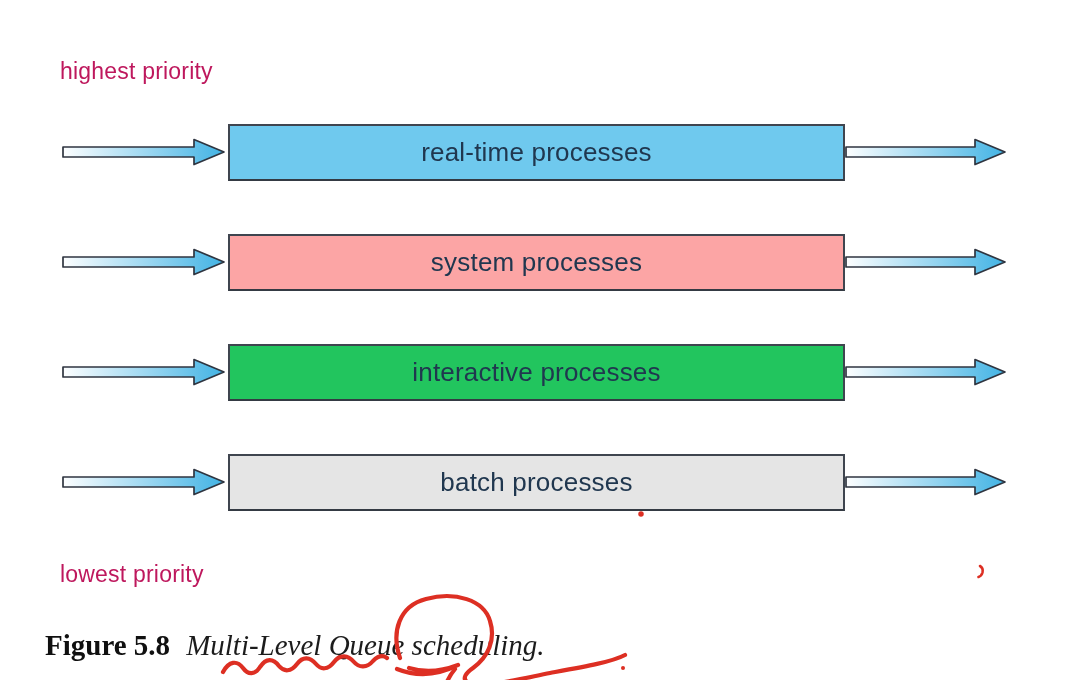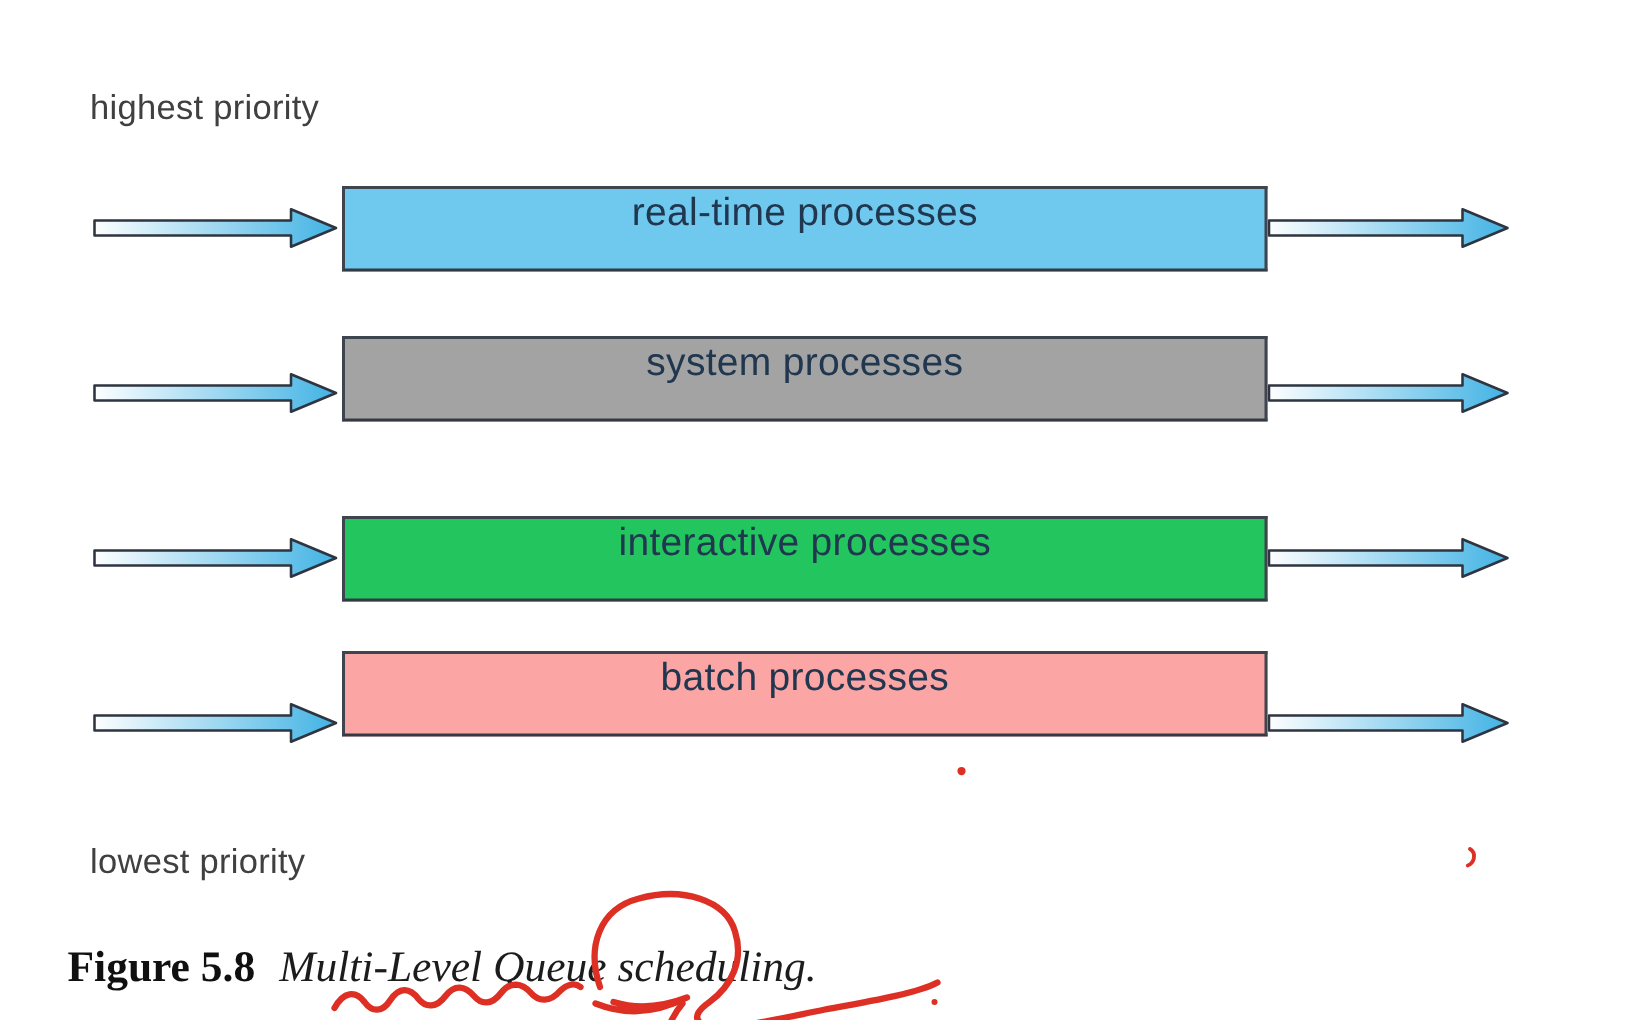--- a/index.html
+++ b/index.html
@@ -7,33 +7,33 @@
     position:relative;
     width:1086px;height:680px;
     background:#ffffff;
     overflow:hidden;
     font-family:"Liberation Sans",sans-serif;
   }
   .prio-label{
     position:absolute;
     left:60px;
     font-size:23px;
-    color:#404040;
+    color:#be185d;
     letter-spacing:.2px;
   }
   .prio-top{top:58px;}
   .prio-bottom{top:540px;margin-top:21px;}
   .qbox{
     position:absolute;
     left:228px;
     width:617px;height:57px;
     border:2px solid #3f454f;
     border-bottom-color:#343a43;
     box-sizing:border-box;
-    display:flex;justify-content:center;
+    display:flex;align-items:center;justify-content:center;
   }
   .qbox span{
     font-size:26px;
     color:#20374f;
     letter-spacing:.2px;
   }
   .arr{position:absolute;display:block;}
   .caption{
     position:absolute;
     left:45px;top:629px;
@@ -78,41 +78,41 @@
   <div class="qbox" style="top: 124px; background: rgb(111, 201, 238);">
     <span>real-time processes</span>
   </div>
   <svg class="arr" style="left:845px;top:137px" width="163" height="30" viewBox="0 0 163 30">
     <polygon points="1,10 130,10 130,2.5 160,15 130,27.5 130,20 1,20 1,10" fill="url(#arrowGrad)" stroke-width="1.7" stroke-linejoin="round" stroke="#2f3540"></polygon>
   </svg>
 
   <svg class="arr" style="left:62px;top:247px" width="165" height="30" viewBox="0 0 165 30">
     <polygon points="1,10 132,10 132,2.5 162,15 132,27.5 132,20 1,20 1,10" fill="url(#arrowGrad)" stroke-width="1.7" stroke-linejoin="round" stroke="#2f3540"></polygon>
   </svg>
-  <div class="qbox" style="top: 224px; background: #a3a3a3;">
+  <div class="qbox" style="top: 234px; background: #fca5a5;">
     <span>system processes</span>
   </div>
   <svg class="arr" style="left:845px;top:247px" width="163" height="30" viewBox="0 0 163 30">
     <polygon points="1,10 130,10 130,2.5 160,15 130,27.5 130,20 1,20 1,10" fill="url(#arrowGrad)" stroke-width="1.7" stroke-linejoin="round" stroke="#2f3540"></polygon>
   </svg>
 
   <svg class="arr" style="left:62px;top:357px" width="165" height="30" viewBox="0 0 165 30">
     <polygon points="1,10 132,10 132,2.5 162,15 132,27.5 132,20 1,20 1,10" fill="url(#arrowGrad)" stroke-width="1.7" stroke-linejoin="round" stroke="#2f3540"></polygon>
   </svg>
   <div class="qbox" style="top: 344px; background: #22c55e;">
     <span>interactive processes</span>
   </div>
   <svg class="arr" style="left:845px;top:357px" width="163" height="30" viewBox="0 0 163 30">
     <polygon points="1,10 130,10 130,2.5 160,15 130,27.5 130,20 1,20 1,10" fill="url(#arrowGrad)" stroke-width="1.7" stroke-linejoin="round" stroke="#2f3540"></polygon>
   </svg>
 
   <svg class="arr" style="left:62px;top:467px" width="165" height="30" viewBox="0 0 165 30">
     <polygon points="1,10 132,10 132,2.5 162,15 132,27.5 132,20 1,20 1,10" fill="url(#arrowGrad)" stroke-width="1.7" stroke-linejoin="round" stroke="#2f3540"></polygon>
   </svg>
-  <div class="qbox" style="top: 434px; background: #fca5a5;">
+  <div class="qbox" style="top: 454px; background: #e5e5e5;">
     <span>batch processes</span>
   </div>
   <svg class="arr" style="left:845px;top:467px" width="163" height="30" viewBox="0 0 163 30">
     <polygon points="1,10 130,10 130,2.5 160,15 130,27.5 130,20 1,20 1,10" fill="url(#arrowGrad)" stroke-width="1.7" stroke-linejoin="round" stroke="#2f3540"></polygon>
   </svg>
 
   <div class="prio-label prio-bottom">lowest priority</div>
 
   <div class="caption">
     <span class="fignum">Figure 5.8</span><span class="figtext">Multi-Level Queue scheduling.</span>

